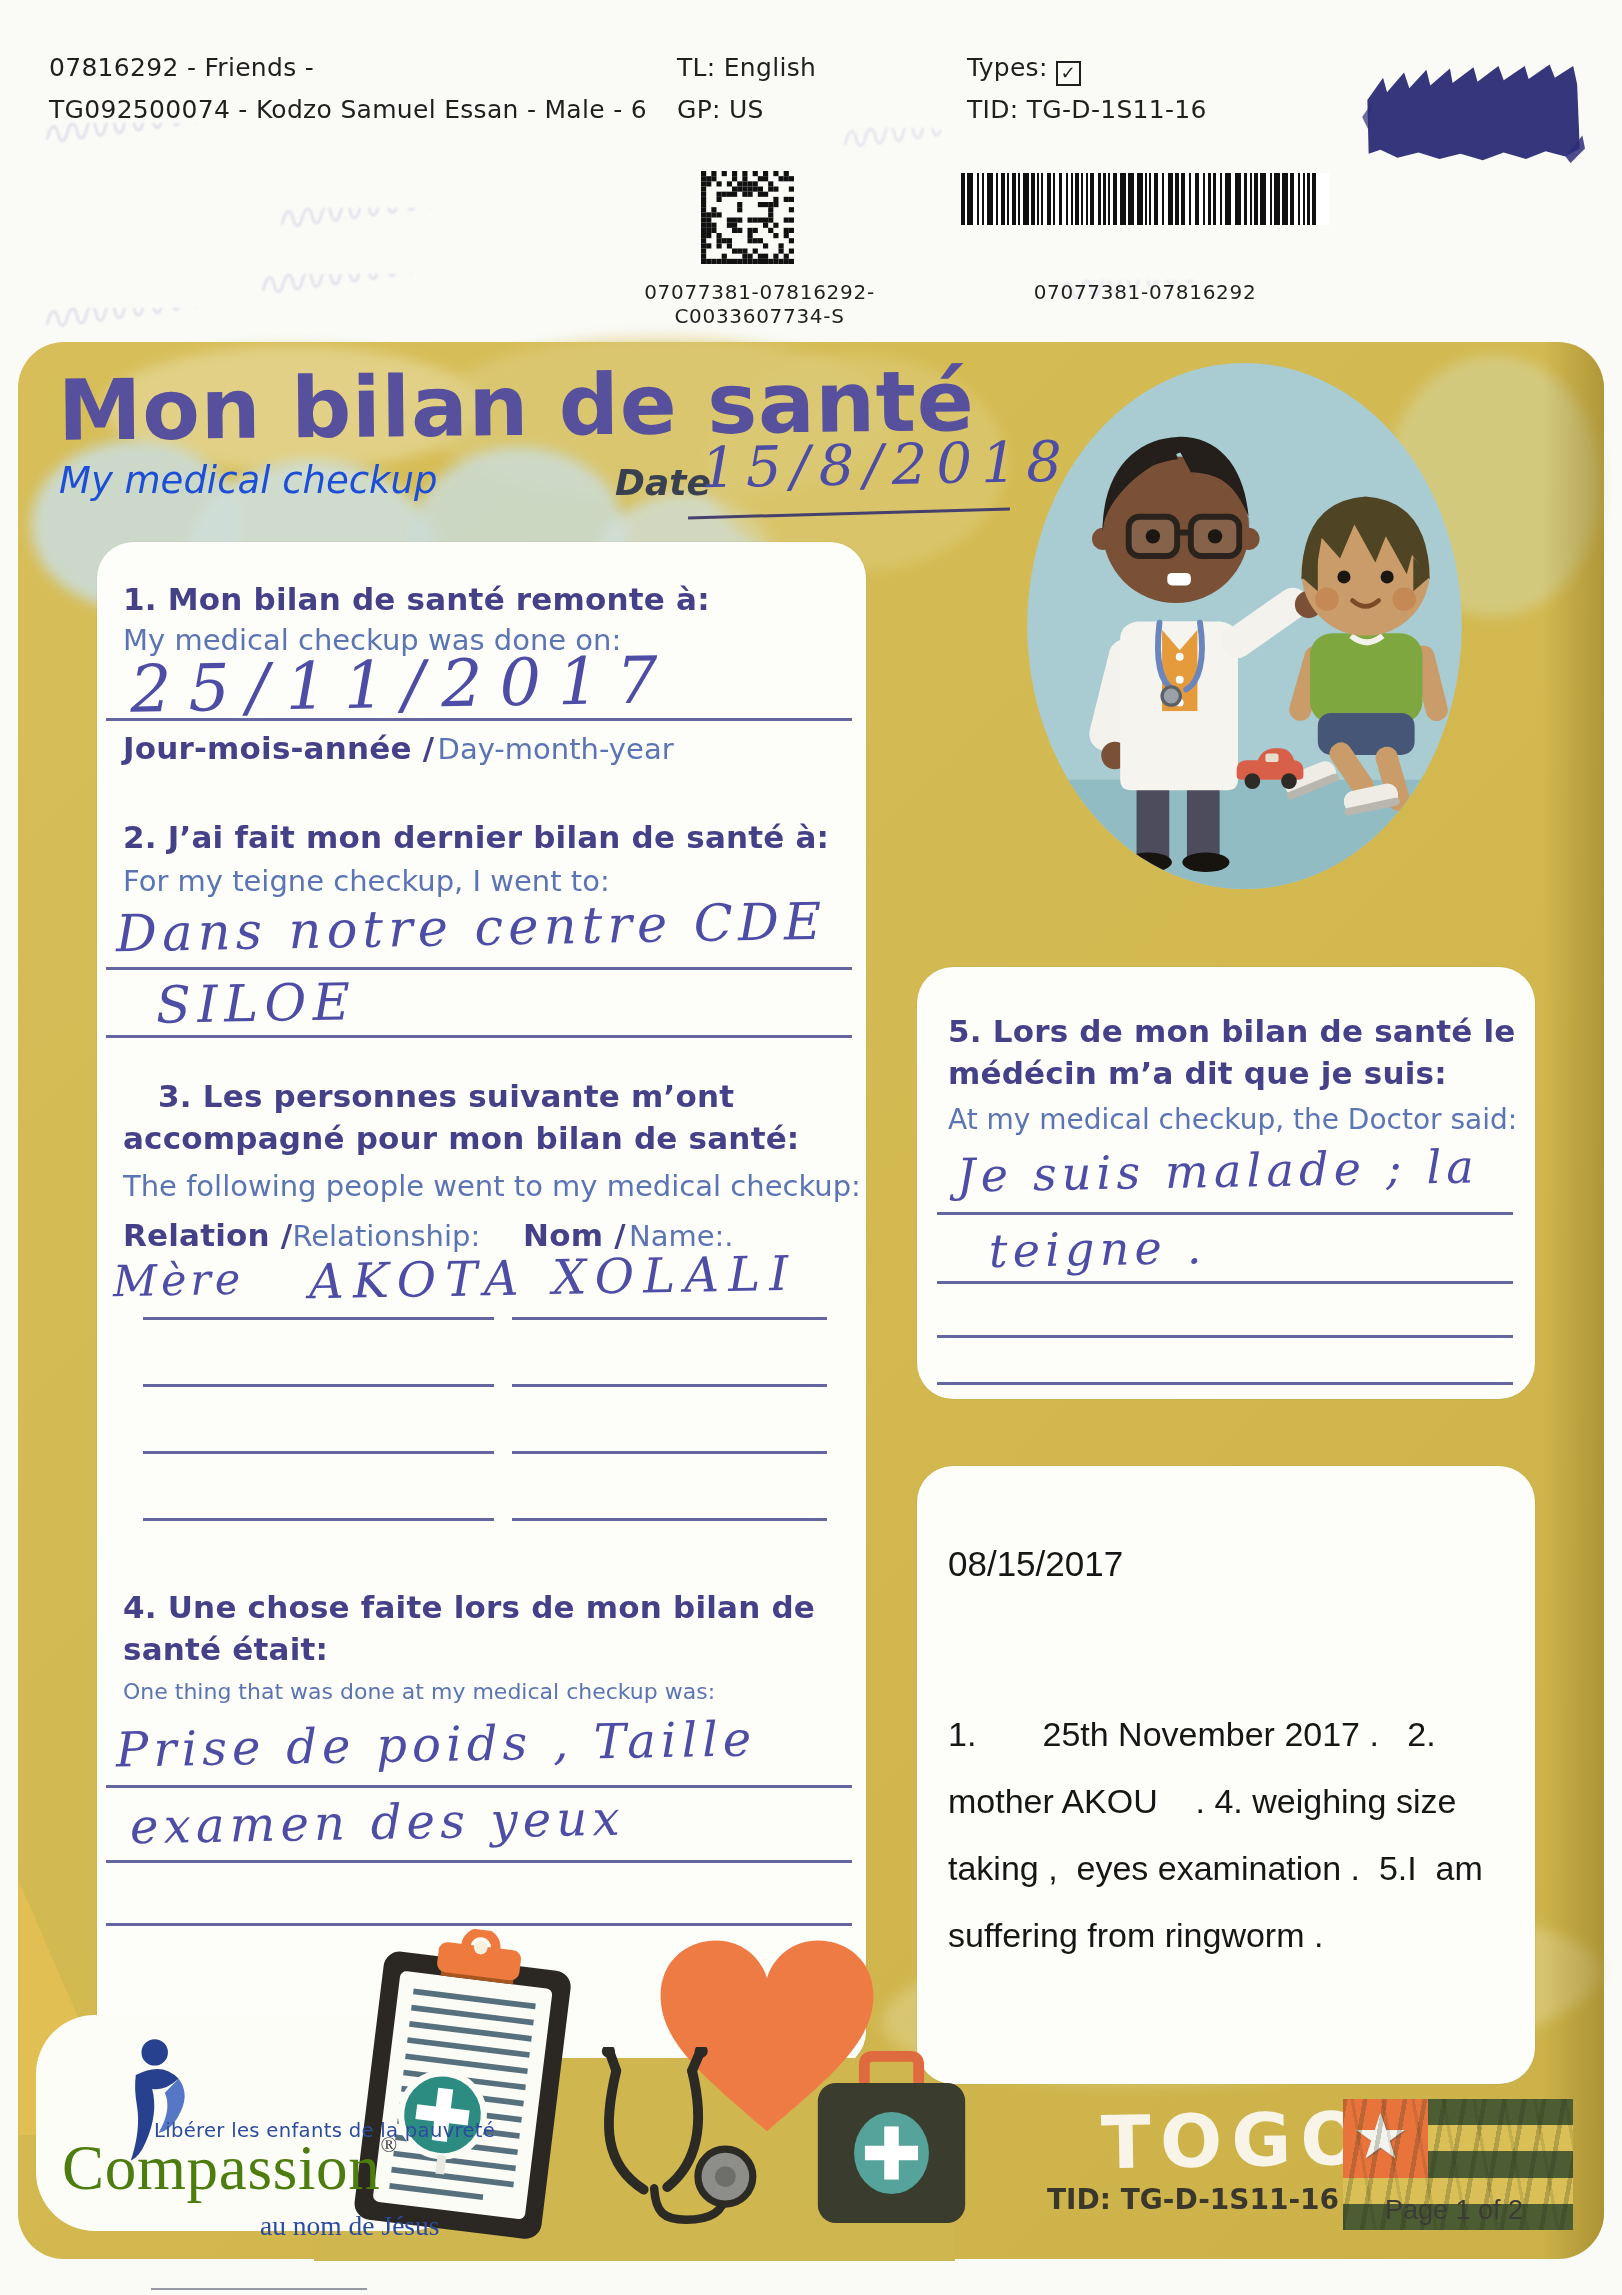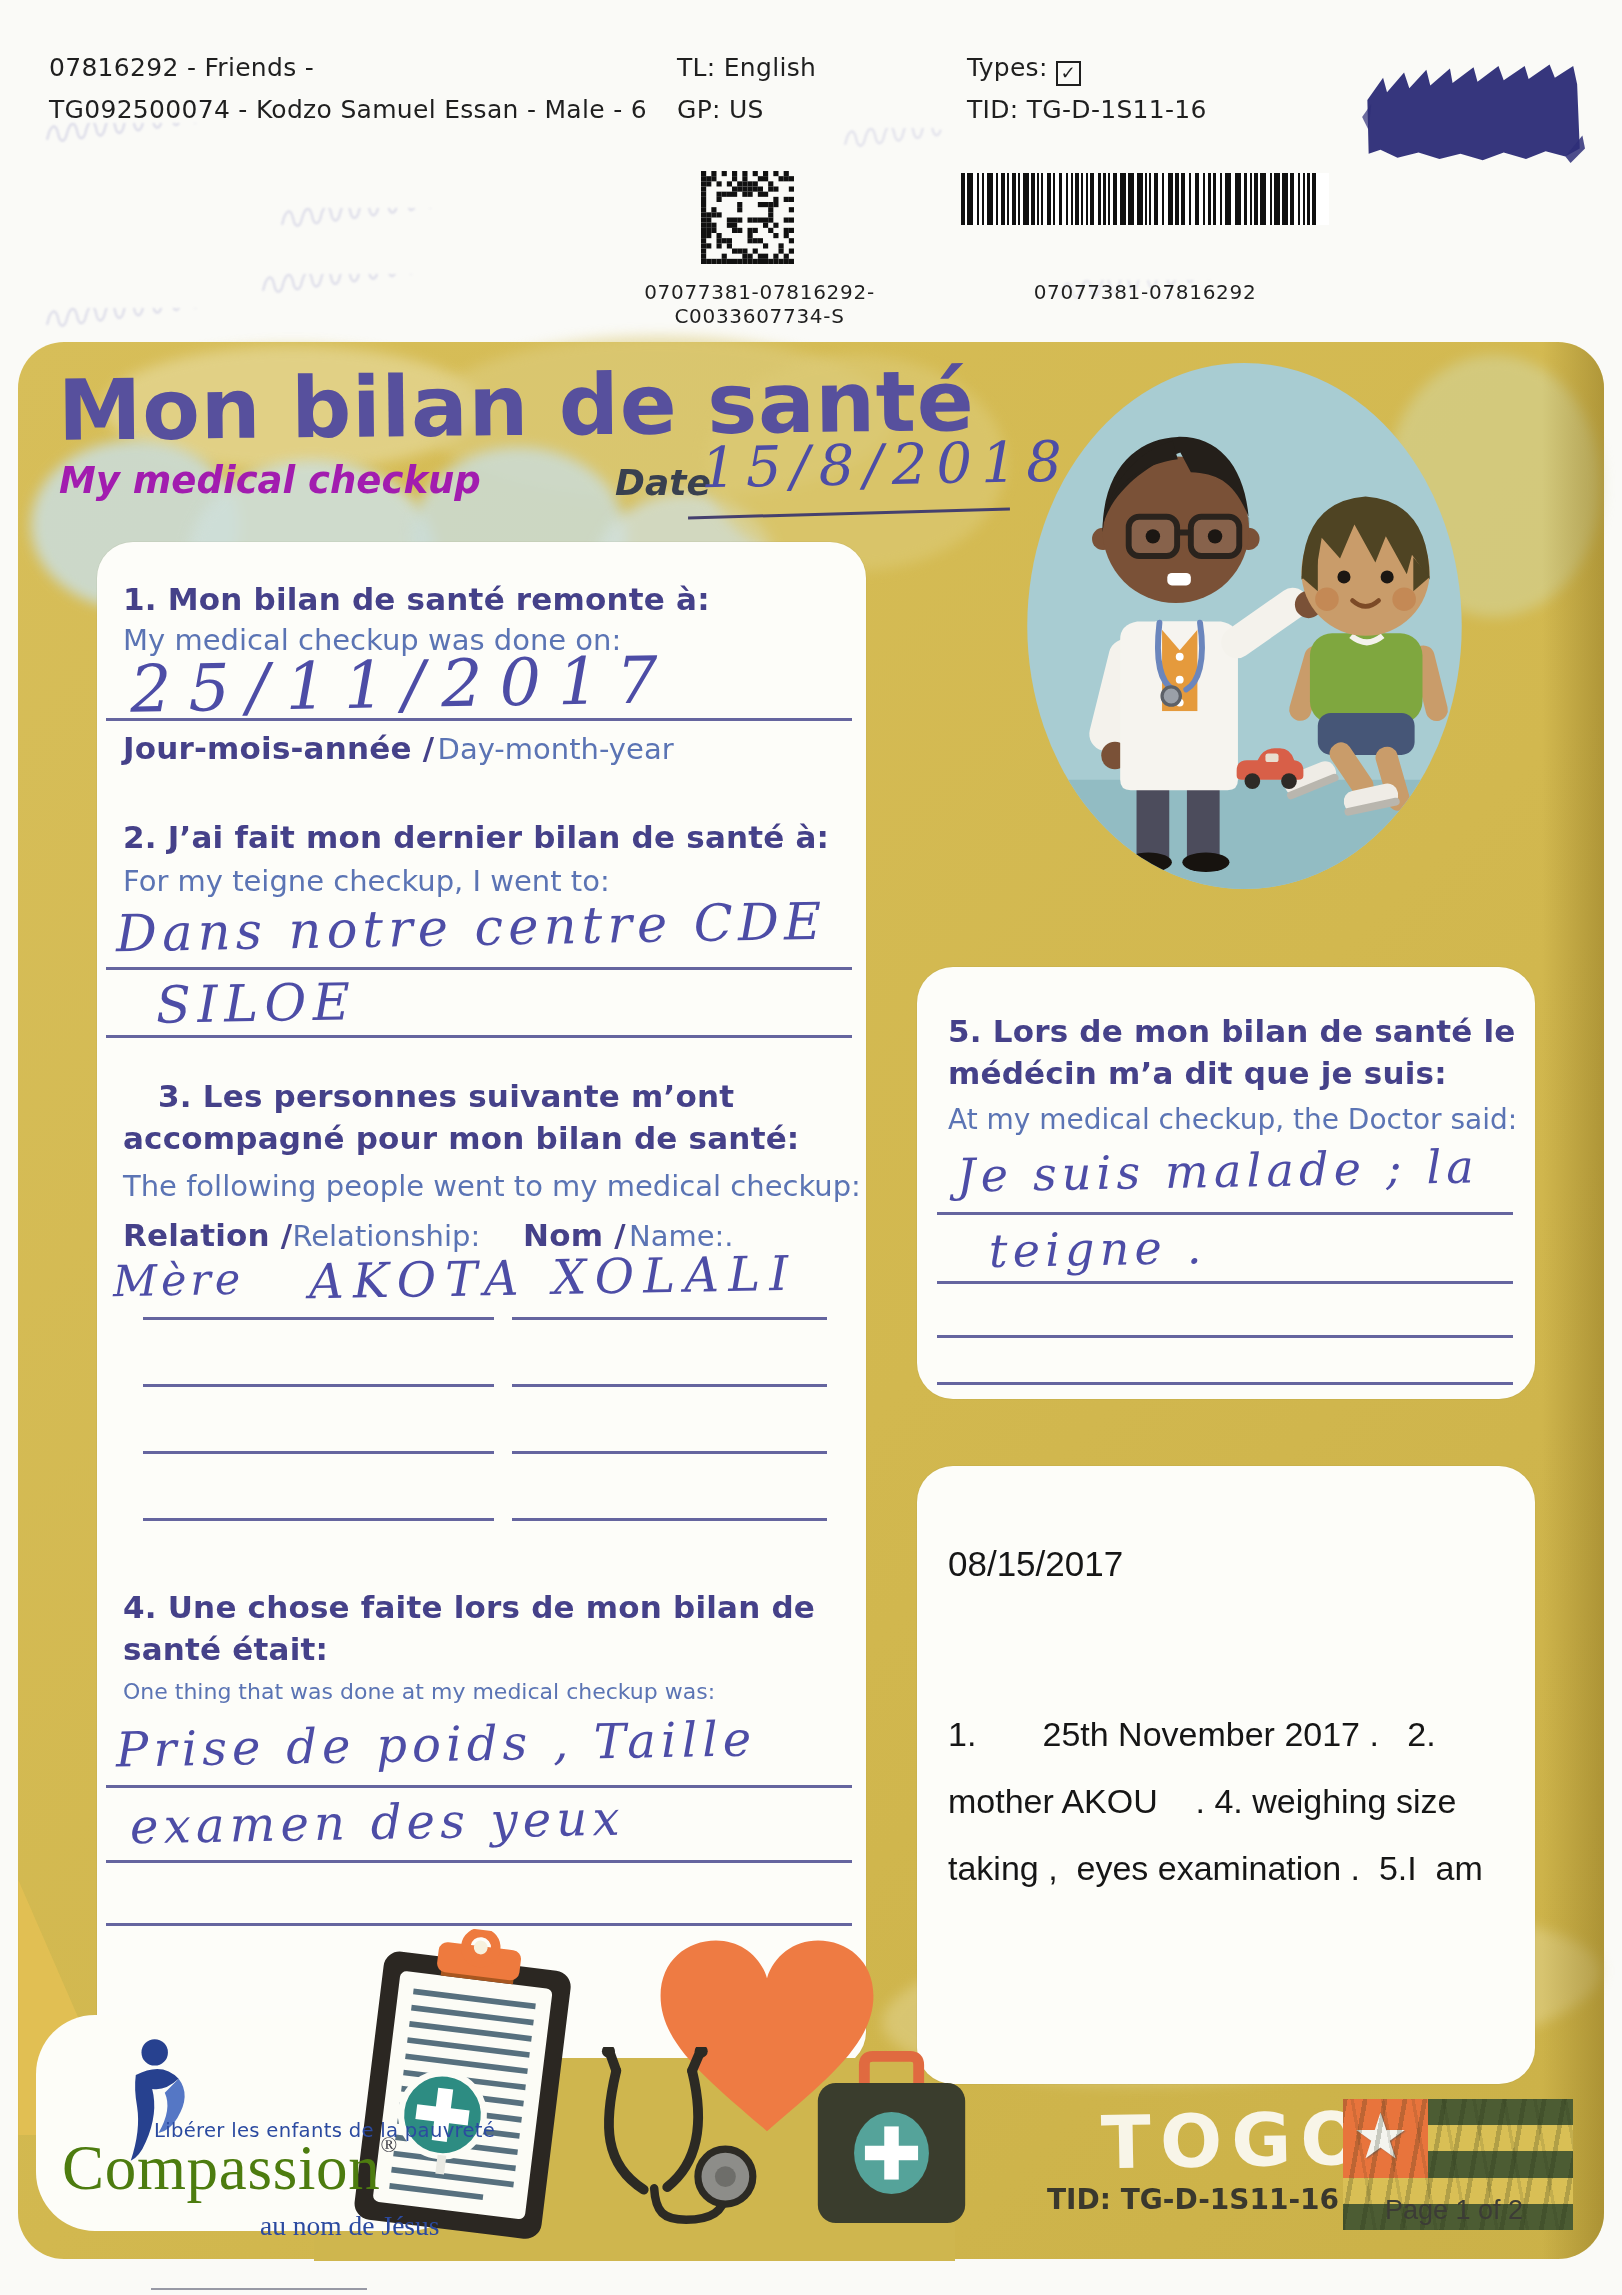--- a/index.html
+++ b/index.html
@@ -21,21 +21,21 @@
 
   
   .panel{left:18.3px;top:342px;width:1586px;height:1917px;border-radius:46px;
          background:linear-gradient(135deg,#d7be59 0%,#d2b84f 55%,#cbb148 100%);}
   .cloud{border-radius:50%;filter:blur(6.5px);}
   .edge-band{right:0;top:0;bottom:0;width:62px;border-radius:0 46px 46px 0;
              background:linear-gradient(to right,rgba(140,115,30,0),rgba(133,109,28,.45));}
 
   
   .title-fr{font-size:84px;font-weight:700;color:#57509d;letter-spacing:0.7px;transform:rotate(-.6deg);}
-  .title-en{font-size:37px;font-weight:700;font-style:italic;color:#a21caf;}
+  .title-en{font-size:37px;font-weight:400;font-style:italic;color:#1d4ed8;}
   .date-label{font-size:36px;font-weight:700;font-style:italic;color:#39404f;}
   .rule{height:3.3px;background:#45406e;}
 
   
   .whitebox{background:#fdfdf9;border-radius:36px;box-shadow:0 0 0 0.7px rgba(120,110,60,.08);}
 
   
   .h-fr{font-size:31px;font-weight:700;color:#454189;letter-spacing:0.2px;}
   .h-en{font-size:29px;color:#5b74b4;}
   .line{height:2.6px;background:#4a4a8f;opacity:.85;}
@@ -488,20 +488,21 @@
   <div class="abs line" style="left:937px;top:1281px;width:576px;"></div>
   <div class="abs line" style="left:937px;top:1335px;width:576px;"></div>
   <div class="abs line" style="left:937px;top:1382px;width:576px;"></div>
 
   <div class="abs whitebox" style="left:917px;top:1466px;width:618px;height:618px;"></div>
   <div class="abs typed" style="left:948px;top:1544px;font-size:35px;">08/15/2017</div>
   <div class="abs typed typed-lines" style="left:948px;top:1701px;width:589px;">
     <div>1.       25th November 2017 .   2.</div>
     <div>mother AKOU    . 4. weighing size</div>
     <div>taking ,  eyes examination .  5.I  am</div>
+    <div>suffering from ringworm .</div>
   </div>
 
   <div class="abs" style="left:314px;top:2058px;width:641px;height:203px;background:#cfb64e;border-radius:79px 79px 0 0;"></div>
   <div class="abs" style="left:36px;top:2015px;width:432px;height:216px;background:#fdfdf8;border-radius:59px;"></div>
 
   <svg class="abs" viewBox="0 0 100 92" style="left:654px;top:1936px;width:226px;height:204px;">
     <path d="M50 88 C22 64 2 48 2 27 C2 11 14 2 27 2 C38 2 47 9 50 19 C53 9 62 2 73 2 C86 2 98 11 98 27 C98 48 78 64 50 88 Z" fill="#ee7b43"></path>
   </svg>
 
   <svg class="abs" viewBox="0 0 360 500" style="left:352px;top:1929px;width:226px;height:314px;transform:rotate(7deg);">

